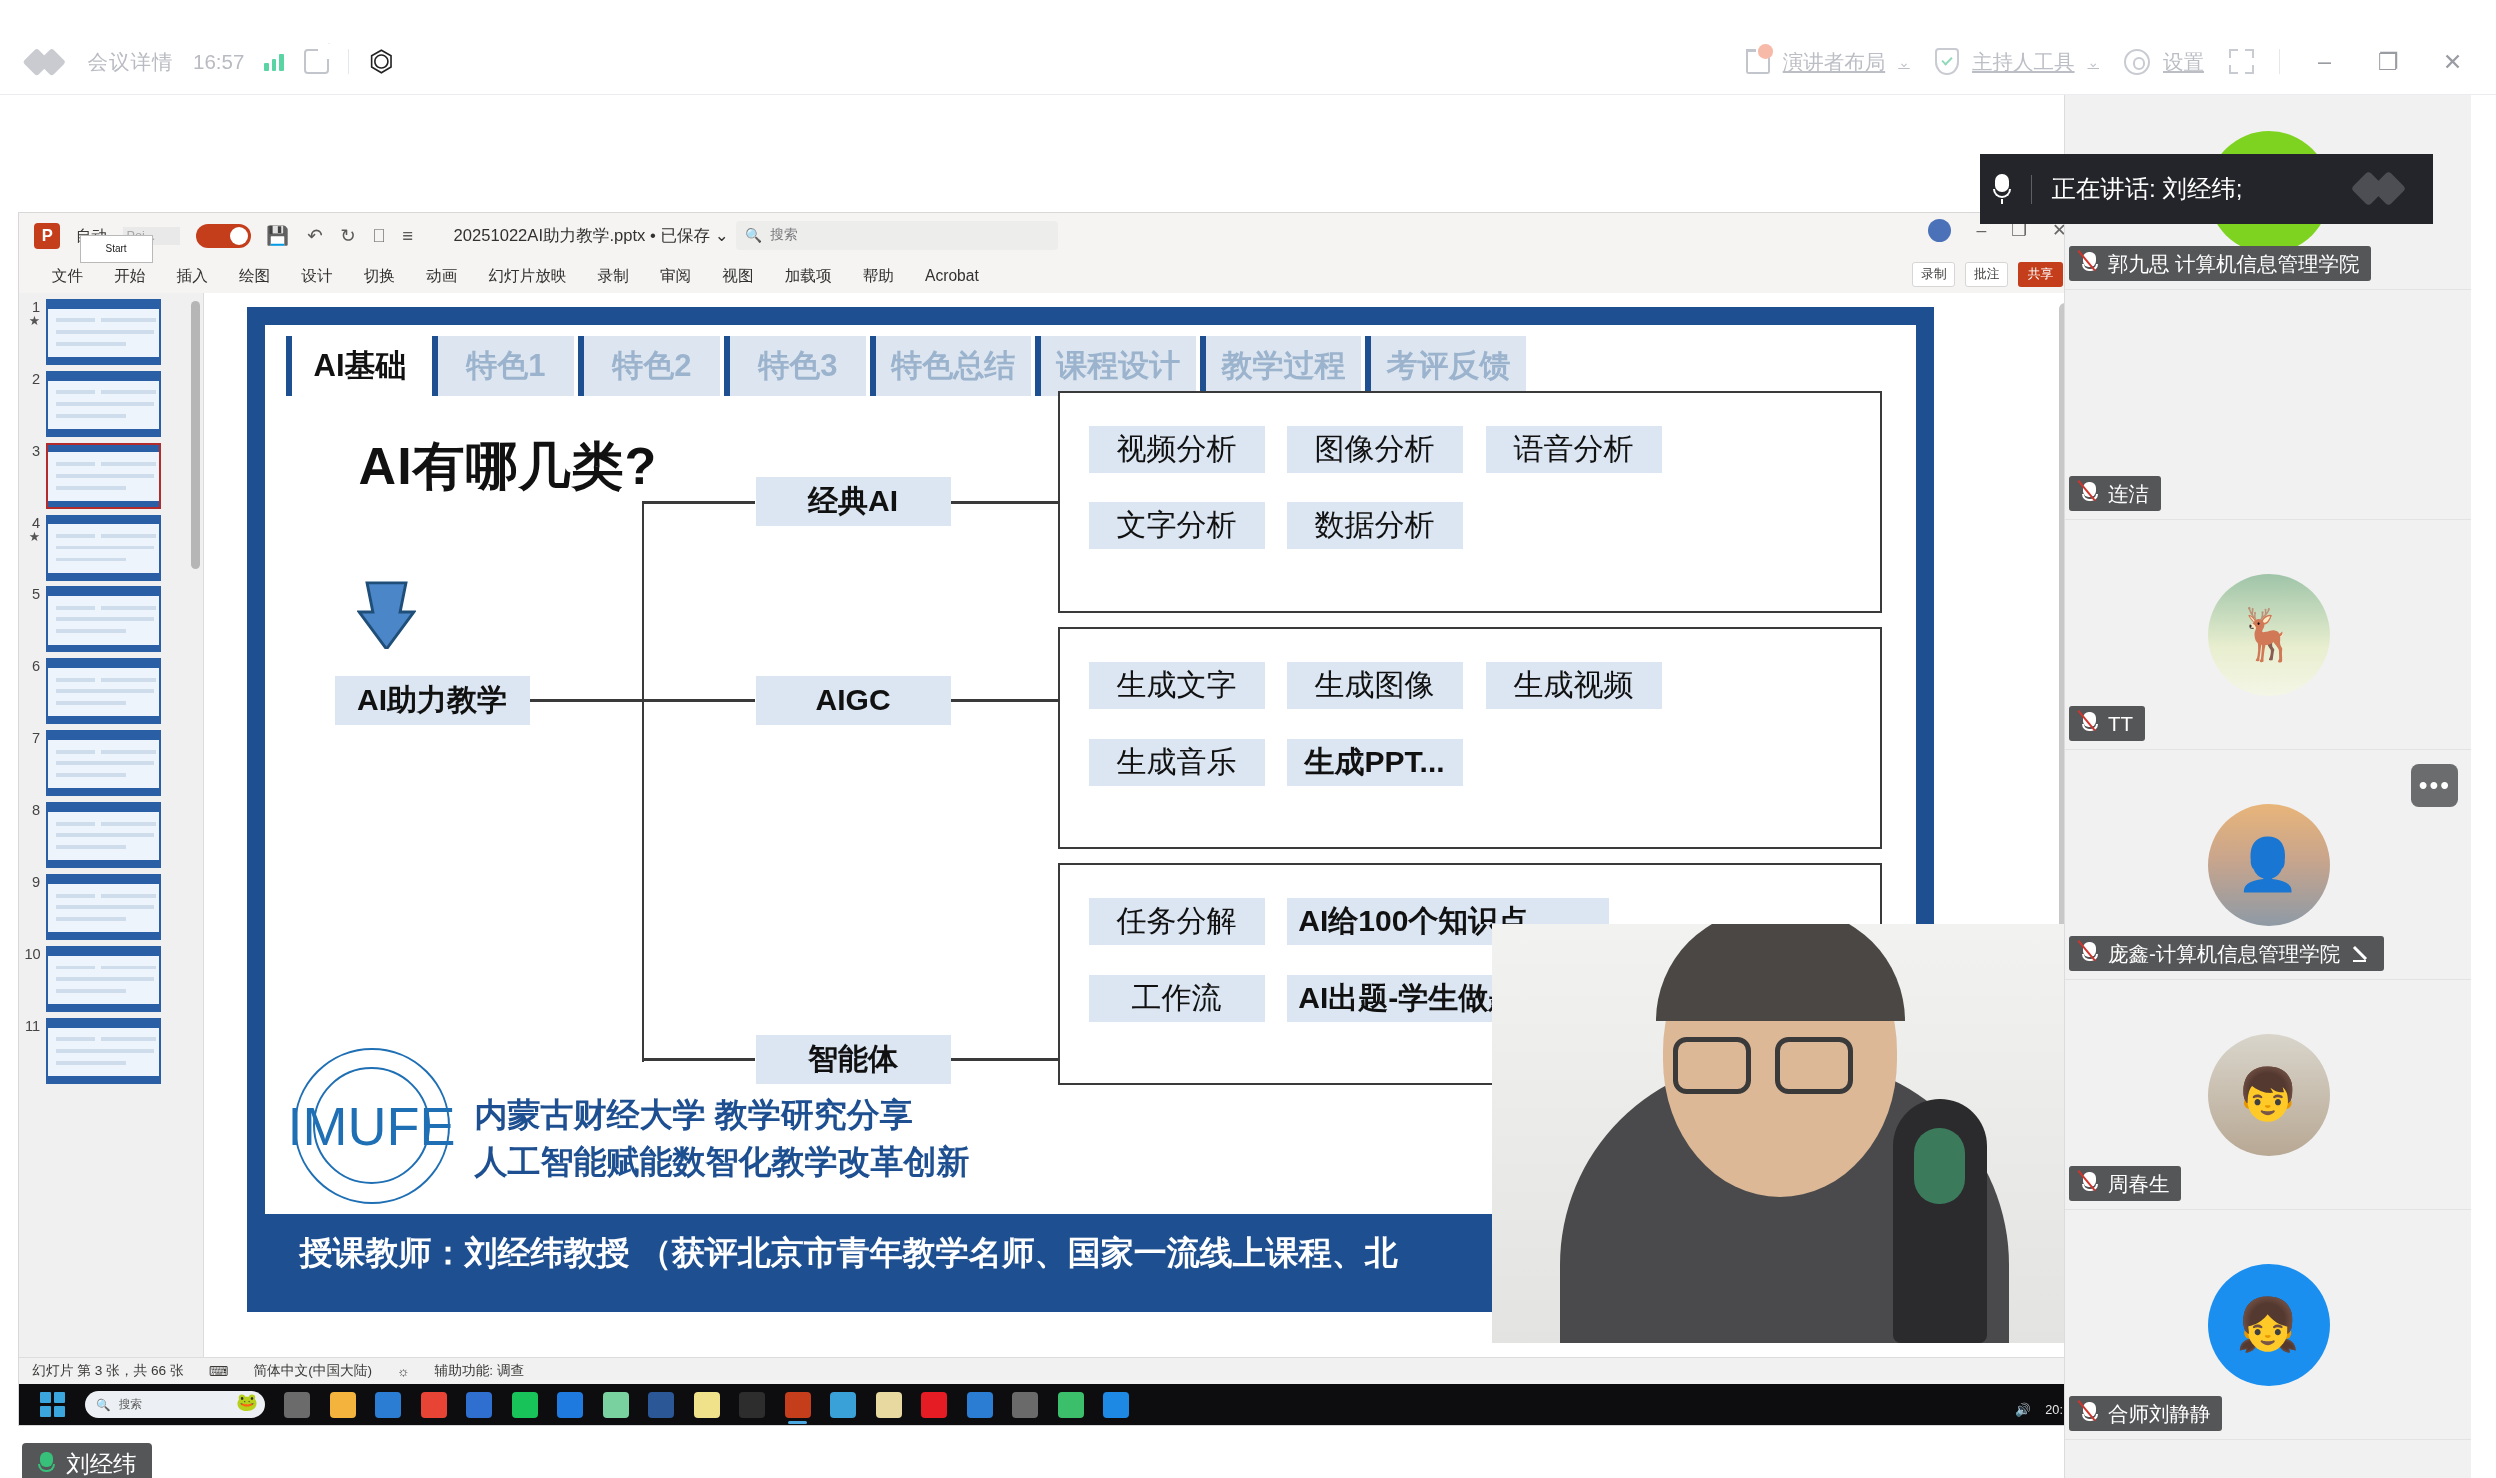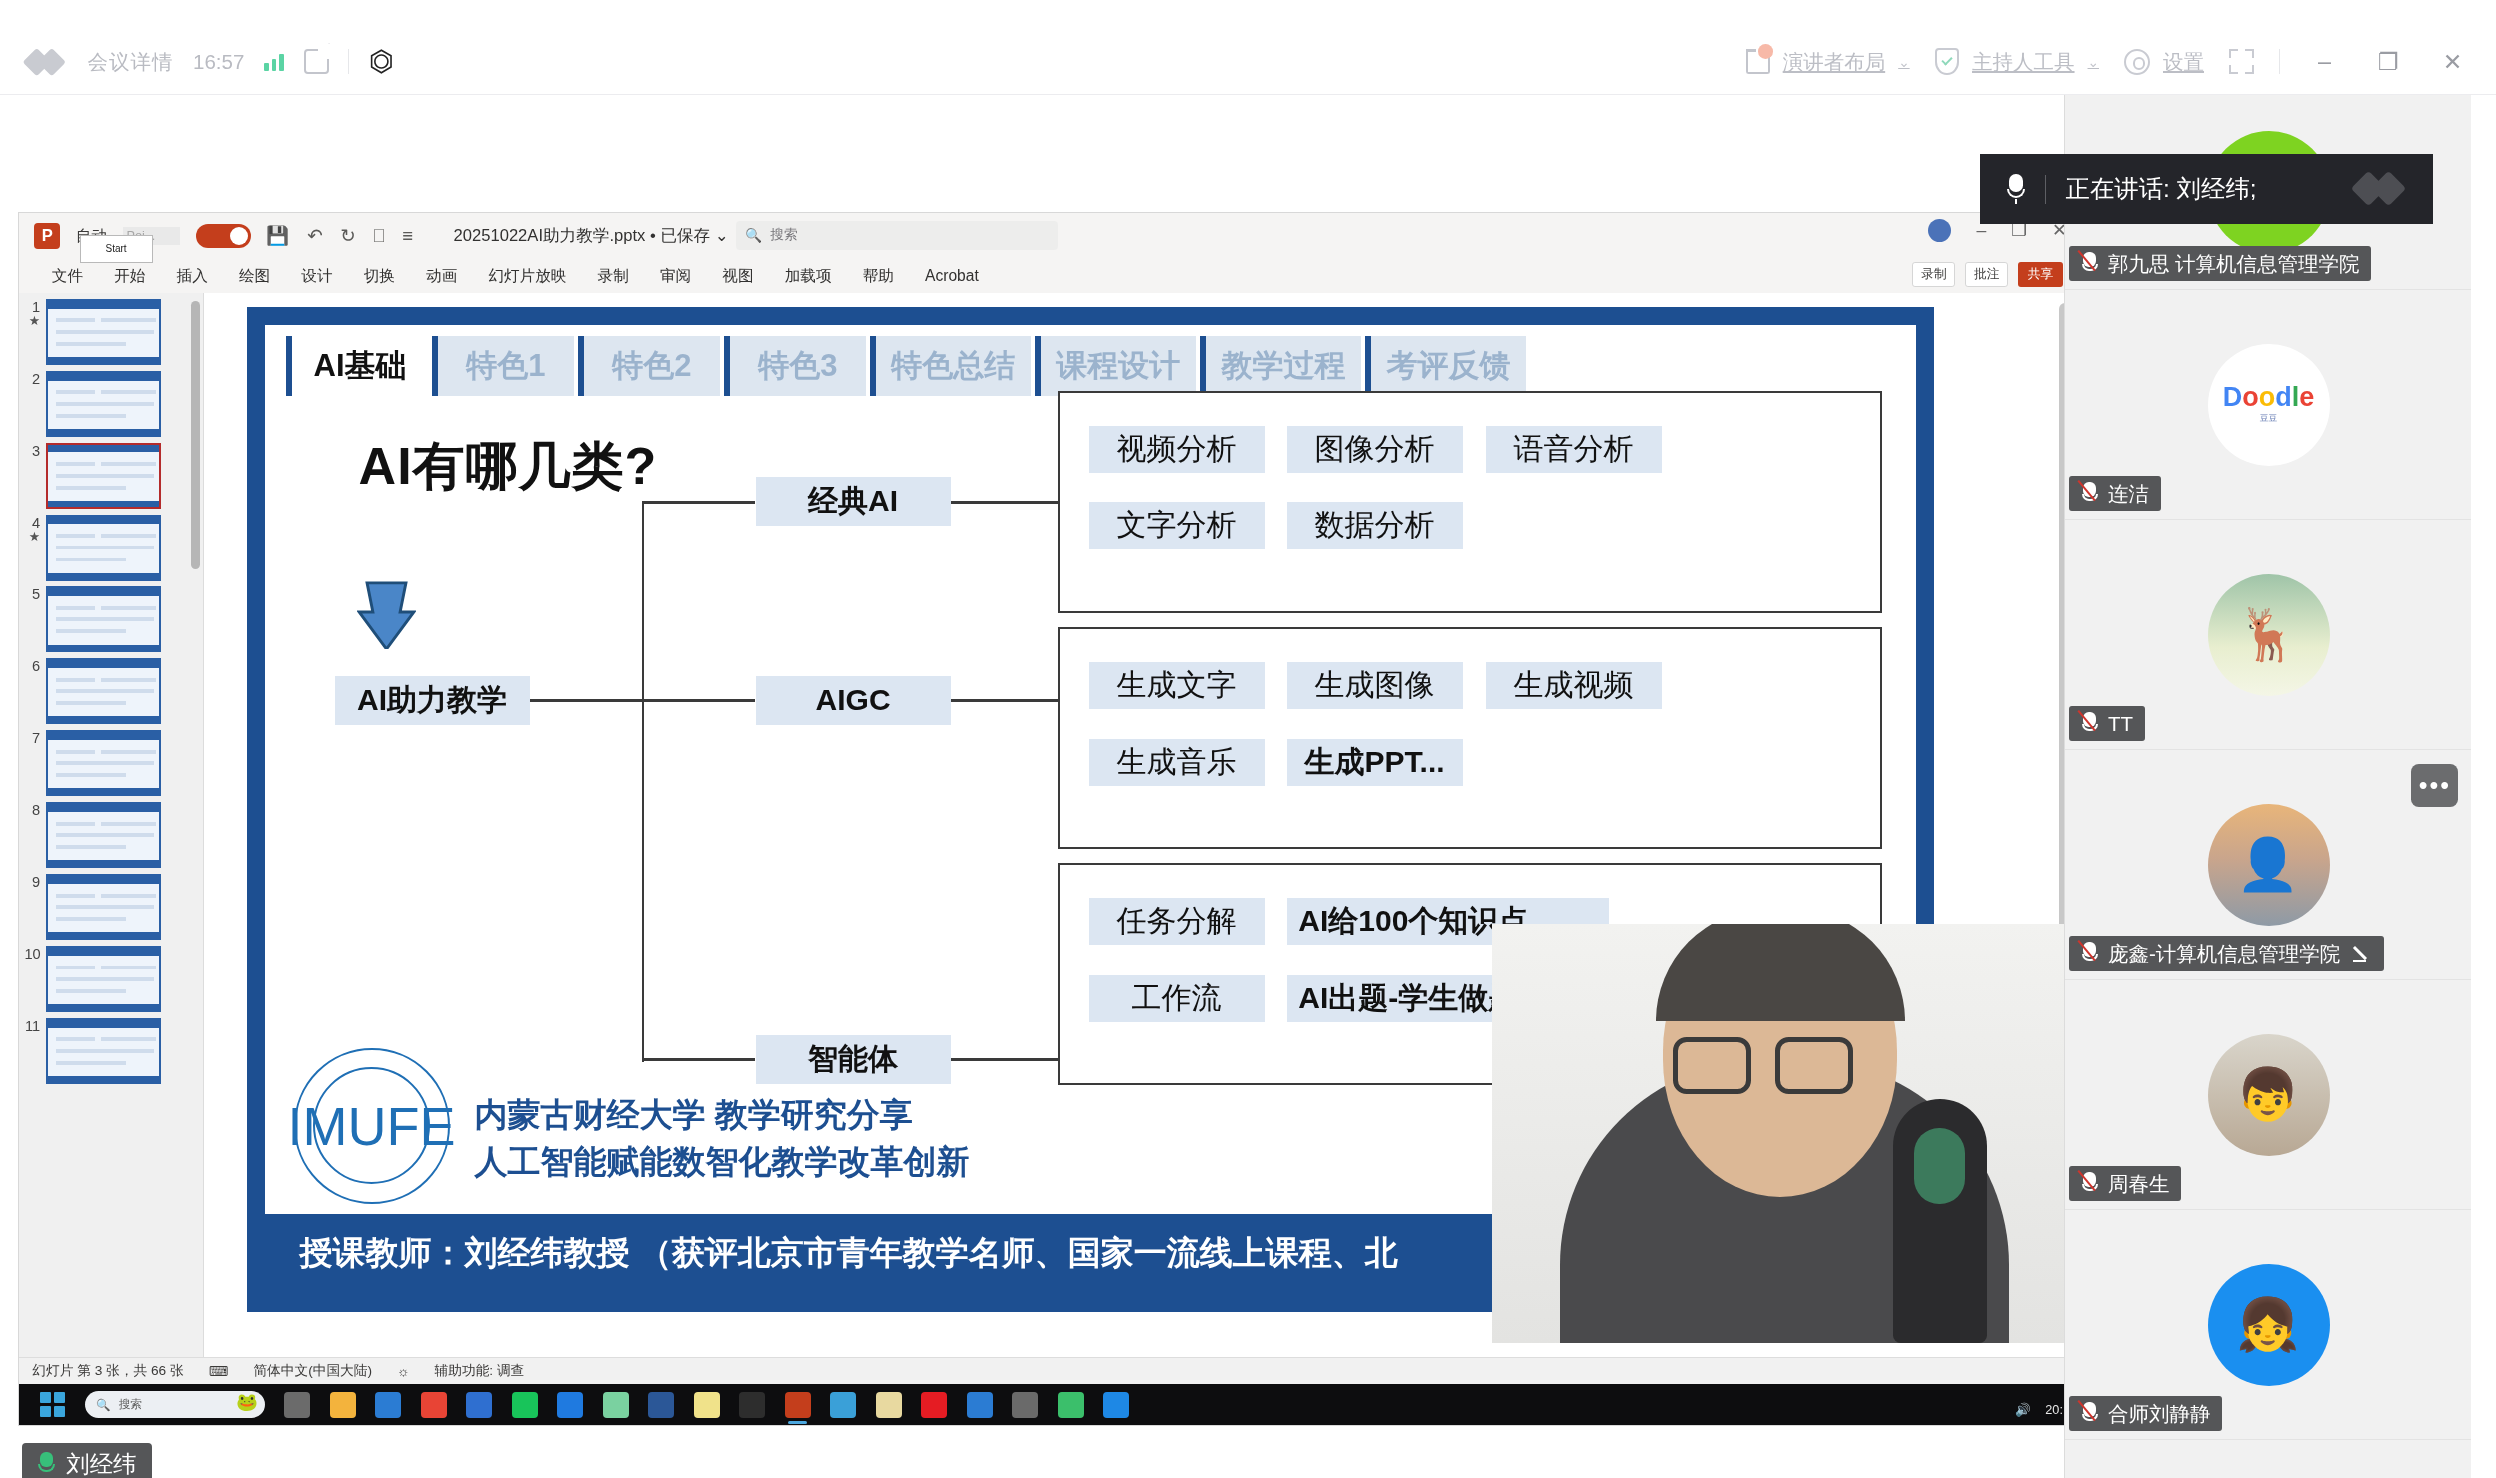--- a/index.html
+++ b/index.html
@@ -136,21 +136,21 @@
   .cam .bg{position:absolute;inset:0;background:linear-gradient(180deg,#f2f2f0 0%,#e3e3e1 100%);}
   .cam .body{position:absolute;left:68px;bottom:-39px;width:449px;height:322px;border-radius:205px 205px 0 0;background:#4a4a4c;}
   .cam .head{position:absolute;left:171px;bottom:146px;width:234px;height:283px;border-radius:117px/137px;background:#dcb896;}
   .cam .hair{position:absolute;left:164px;bottom:322px;width:249px;height:112px;border-radius:127px 127px 0 0;background:#4a4744;}
   .cam .glass{position:absolute;width:78px;height:57px;border:5.9px solid #3a3a3a;border-radius:13.7px;bottom:249px;}
   .cam .glass.l{left:181px;} .cam .glass.r{left:283px;}
   .cam .mic{position:absolute;right:90px;bottom:0;width:94px;height:244px;background:#2b2b2d;border-radius:47px 47px 7.8px 7.8px;}
   .cam .mic i{position:absolute;left:21.5px;top:29px;width:51px;height:76px;background:#3c7a5c;border-radius:25px;}
 
   
-  #speakbanner{position:absolute;left:1980px;top:125px;width:453px;height:70px;background:#24252a;display:flex;align-items:center;gap:19.5px;padding-left:26px;z-index:30;}
+  #speakbanner{position:absolute;left:1980px;top:125px;width:453px;height:70px;background:#24252a;display:flex;align-items:center;gap:19.5px;padding-left:12px;z-index:30;}
   #speakbanner .mic{width:19.5px;height:31px;position:relative;}
   #speakbanner .mic i{position:absolute;left:2.9px;top:0;width:13.7px;height:18.5px;background:#fff;border-radius:6.8px;}
   #speakbanner .mic b{position:absolute;left:1px;top:15.6px;width:17.6px;height:8.8px;border:2px solid #fff;border-top:none;border-radius:0 0 9.8px 9.8px;}
   #speakbanner .mic u{position:absolute;left:8.8px;top:25px;width:2px;height:5.9px;background:#fff;}
   #speakbanner .sep{width:1px;height:29px;background:#5e5f64;}
   #speakbanner .txt{color:#fff;font-size:24.4px;}
   #speakbanner .wm{margin-left:auto;margin-right:17.6px;width:59px;height:29px;position:relative;opacity:.35;}
   #speakbanner .wm i{position:absolute;width:25px;height:25px;background:#9b9ba0;transform:rotate(45deg);border-radius:3.9px;top:1px;}
   #speakbanner .wm i:nth-child(1){left:0;} #speakbanner .wm i:nth-child(2){left:19.5px;}
 
@@ -583,24 +583,20 @@
         <div class="pname">
           <div class="micmute">
             <i></i>
             <b></b>
             <u></u>
           </div>
           <span>郭九思 计算机信息管理学院</span>
         </div>
       </div>
       <div class="pcell">
-        <div class="pav av-doodle">
-          <div class="dl"><span style="color:#4285f4">D</span><span style="color:#ea4335">o</span><span style="color:#fbbc05">o</span><span style="color:#4285f4">d</span><span style="color:#34a853">l</span><span style="color:#ea4335">e</span></div>
-          <div class="sub">豆豆</div>
-        </div>
         <div class="pname">
           <div class="micmute">
             <i></i>
             <b></b>
             <u></u>
           </div>
           <span>连洁</span>
         </div>
       </div>
       <div class="pcell">

